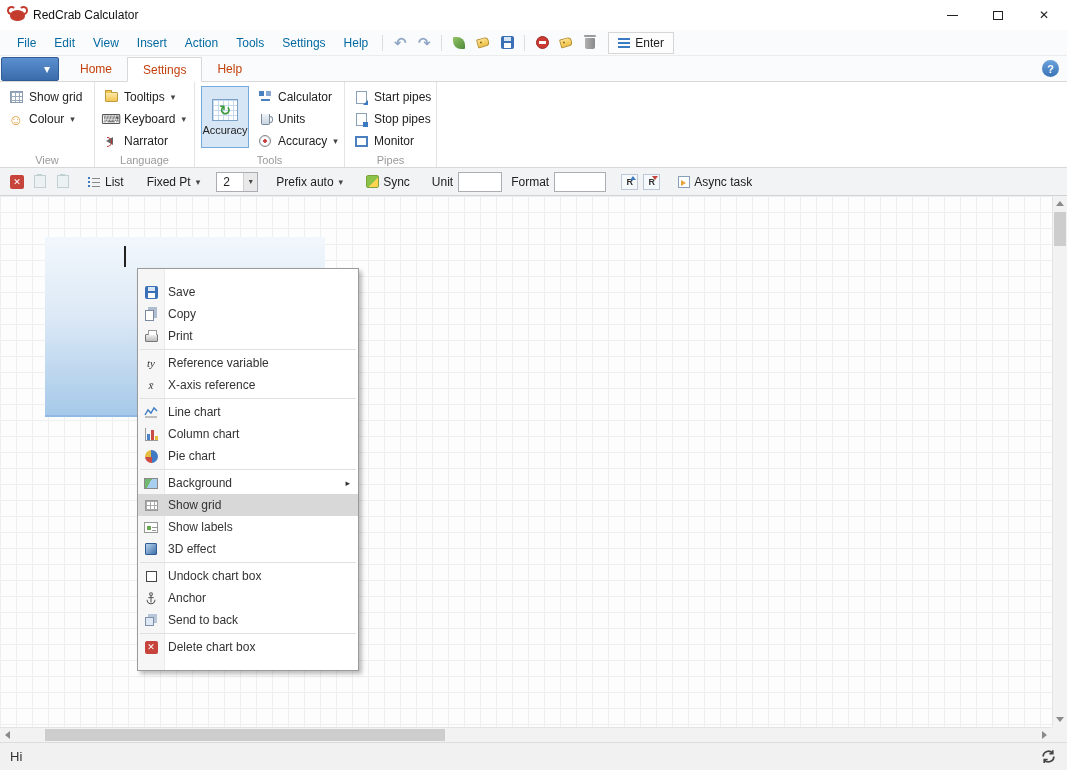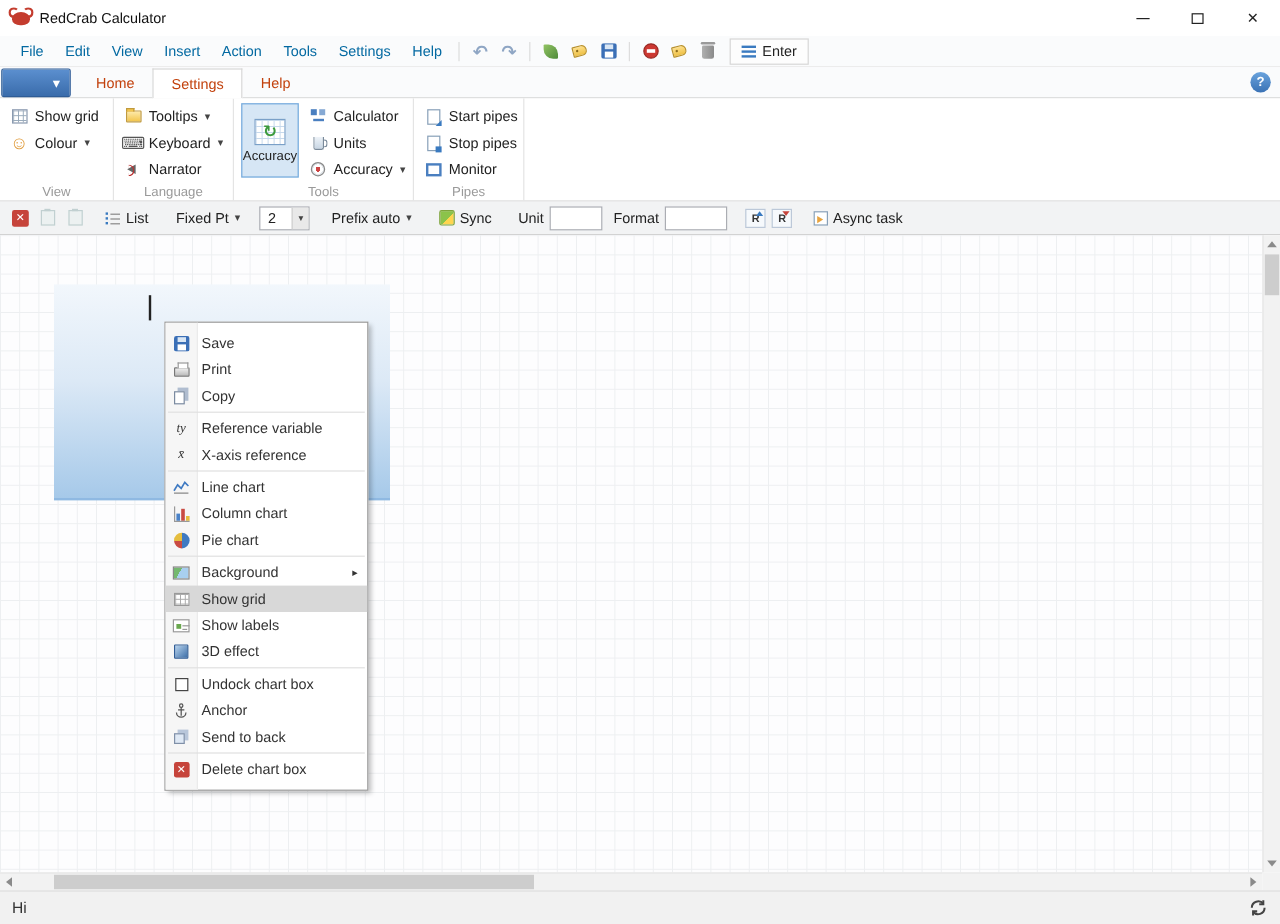--- a/index.html
+++ b/index.html
@@ -91,21 +91,21 @@
   .tbox{width:44px;height:20px;border:1px solid #abadb3;background:#fff;font-size:12px;padding:0 4px}
   .tbox.fmt{width:52px}
 
   
   .canvas{position:absolute;top:196px;left:0;right:0;height:546px;background:#fdfdfe}
   .grid-area{position:absolute;left:0;top:0;right:15px;bottom:15px;background-color:#fdfdfe;background-image:linear-gradient(to right,#edeff1 1px,transparent 1px),linear-gradient(to bottom,#edeff1 1px,transparent 1px);background-size:16px 16px;overflow:hidden}
   .chartbox{position:absolute;left:45px;top:41px;width:280px;height:180px;background:linear-gradient(180deg,#f2f7fc 0%,#dcE9f6 45%,#a6c9e9 100%);border-bottom:2px solid #8fb9e2}
   .cursor{position:absolute;left:124px;top:50px;width:2px;height:21px;background:#222}
 
   
-  .ctxmenu{position:absolute;left:137px;top:72px;width:170px;background:#fff;border:1px solid #9a9a9a;box-shadow:3px 3px 4px rgba(0,0,0,.25);padding:6px 0;z-index:10}
+  .ctxmenu{position:absolute;left:137px;top:72px;width:222px;background:#fff;border:1px solid #9a9a9a;box-shadow:3px 3px 4px rgba(0,0,0,.25);padding:12px 0;z-index:10}
   .cm-strip{position:absolute;left:0;top:0;bottom:0;width:27px;background:#f6f6f6;border-right:1px solid #ebebeb}
   .cm-item{position:relative;z-index:1;height:22px;display:flex;align-items:center;color:#333}
   .cm-item.checked{background:#d8d8d8}
   .cm-label{margin-left:8px;white-space:nowrap}
   .cm-arrow{margin-left:auto;margin-right:8px;font-size:9px;color:#333}
   .cm-sep{position:relative;z-index:1;height:1px;background:#e0e0e0;margin:2px 2px}
   .ci{width:18px;height:18px;margin-left:4px;display:flex;align-items:center;justify-content:center;position:relative;flex:0 0 18px;font-size:11px;color:#444}
   .ci-save{width:13px;height:13px;background:#3b6fb6;border-radius:2px;background-image:linear-gradient(#d9e6f4,#d9e6f4),linear-gradient(#fff,#fff);background-size:7px 4px,7px 5px;background-position:3px 1px,3px 7px;background-repeat:no-repeat;display:block}
   .ci-print{width:13px;height:8px;background:linear-gradient(#eee,#bbb);border:1px solid #777;border-radius:1px;margin-top:4px;position:relative;display:block}
   .ci-print::before{content:"";position:absolute;left:2px;top:-5px;width:7px;height:4px;background:#fff;border:1px solid #999;border-bottom:none}
@@ -355,29 +355,29 @@
       <div class="cm-strip"></div>
 
       <div class="cm-item">
         <span class="ci">
             <span class="ci-save"></span>
           </span>
         <span class="cm-label">Save</span>
       </div>
       <div class="cm-item">
         <span class="ci">
+            <span class="ci-copy"></span>
+          </span>
+        <span class="cm-label">Copy</span>
+      </div>
+      <div class="cm-item">
+        <span class="ci">
             <span class="ci-print"></span>
           </span>
         <span class="cm-label">Print</span>
-      </div>
-      <div class="cm-item">
-        <span class="ci">
-            <span class="ci-copy"></span>
-          </span>
-        <span class="cm-label">Copy</span>
       </div>
 
       <div class="cm-sep"></div>
 
       <div class="cm-item">
         <span class="ci ci-text">ty</span>
         <span class="cm-label">Reference variable</span>
       </div>
       <div class="cm-item">
         <span class="ci ci-text">x̄</span>

